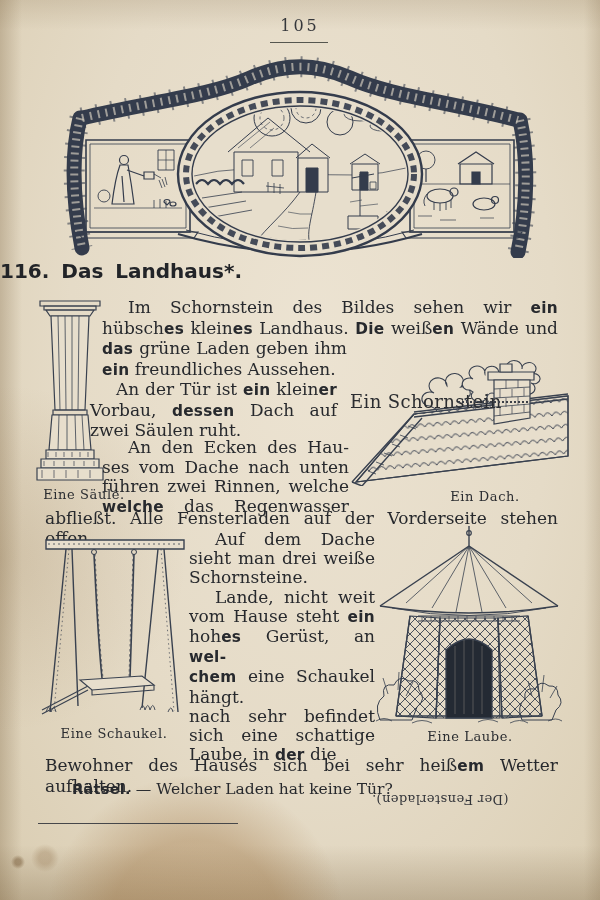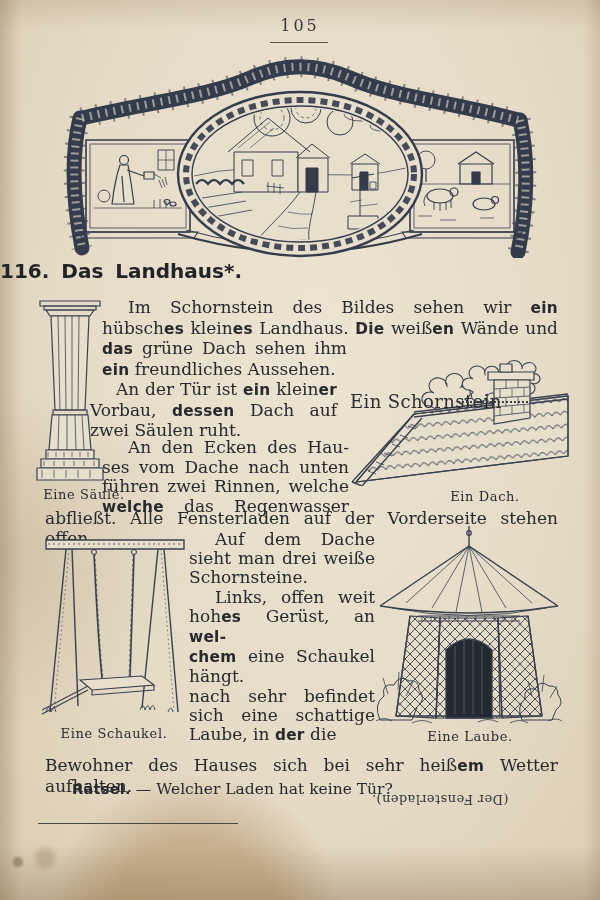--- a/index.html
+++ b/index.html
@@ -165,21 +165,21 @@
       <path d="M 8,172 l 0,8 M 20,172 l 0,8 M 32,172 l 0,8 M 44,172 l 0,8 M 56,172 l 0,8" stroke-width=".7"></path>
     </g>
   </svg>
   <div class="abs caption" style="left:28px;top:487px;width:112px;">Eine Säule.</div>
 
   <div class="abs tb" style="left:102px;top:297px;width:456px;line-height:20px;">
       <div class="line j i"><span>Im Schornstein des Bildes sehen wir </span><b>ein</b></div>
       <div class="line j"><span>hübsch</span><b>es</b><span> klein</span><b>es</b><span> Landhaus. </span><b>Die</b><span> weiß</span><b>en</b><span> Wände und</span></div>
     </div>
   <div class="abs tb" style="left:102px;top:338px;width:245px;line-height:20px;">
-      <div class="line j"><b>das</b><span> grüne Dach sehen ihm</span></div>
+      <div class="line j"><b>das</b><span> grüne Laden geben ihm</span></div>
       <div class="line"><b>ein</b><span> freundliches Aussehen.</span></div>
     </div>
 
   <div class="abs tb" style="left:90px;top:380px;width:247px;line-height:19.5px;">
       <div class="line j i"><span>An der Tür ist </span><b>ein</b><span> klein</span><b>er</b></div>
       <div class="line j"><span>Vorbau, </span><b>dessen</b><span> Dach auf</span></div>
       <div class="line"><span>zwei Säulen ruht.</span></div>
     </div>
 
   <svg class="abs" style="left:342px;top:356px;" width="230" height="130" viewBox="0 0 230 130">
@@ -272,21 +272,22 @@
       </g>
       <path d="M 6,197 q 8,-5 16,0 M 42,199 q 10,-5 20,0 M 108,198 q 10,-5 20,0 M 140,199 q 10,-5 18,0 M 178,197 q 8,-4 14,0" stroke-width=".8"></path>
     </g>
   </svg>
   <div class="abs caption" style="left:385px;top:729px;width:170px;">Eine Laube.</div>
 
   <div class="abs tb" style="left:189px;top:530px;width:186px;line-height:19.2px;">
       <div class="line j i"><span>Auf dem Dache</span></div>
       <div class="line j"><span>sieht man drei weiße</span></div>
       <div class="line"><span>Schornsteine.</span></div>
-      <div class="line j i"><span>Links, offen weit</span></div>
+      <div class="line j i"><span>Lande, nicht weit</span></div>
+      <div class="line j"><span>vom Hause steht </span><b>ein</b></div>
       <div class="line j"><span>hoh</span><b>es</b><span> Gerüst, an </span><b>wel-</b></div>
       <div class="line j"><b>chem</b><span> eine Schaukel</span></div>
       <div class="line"><span>hängt.</span></div>
       <div class="line j"><span>nach sehr befindet</span></div>
       <div class="line j"><span>sich eine schattige</span></div>
       <div class="line"><span>Laube, in </span><b>der</b><span> die</span></div>
     </div>
 
   <div class="abs tb" style="left:45px;top:755px;width:513px;line-height:20px;">
       <div class="line j"><span>Bewohner des Hauses sich bei sehr heiß</span><b>em</b><span> Wetter aufhalten.</span></div>

